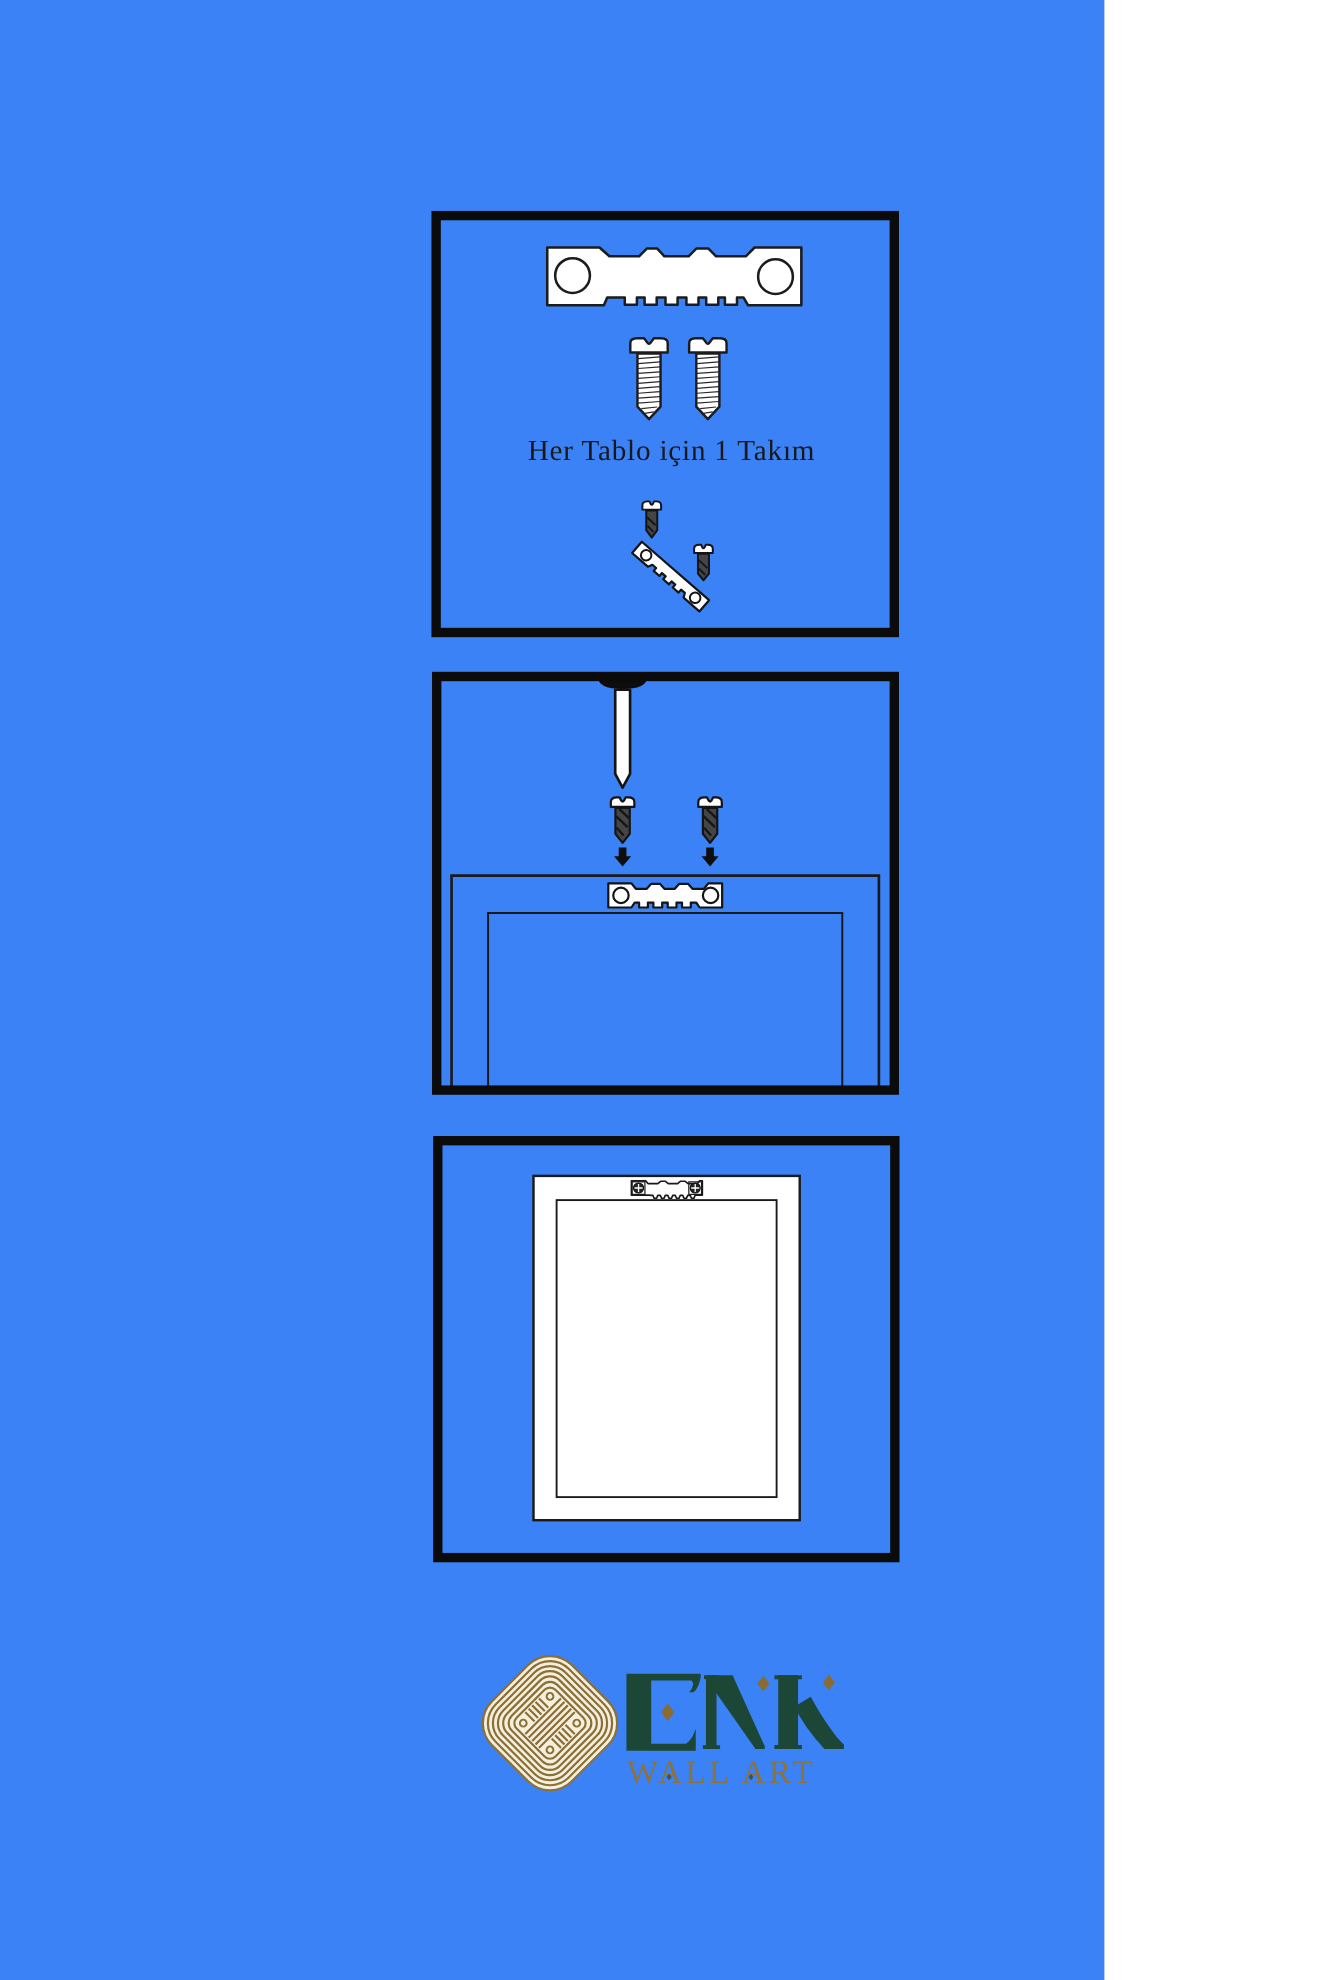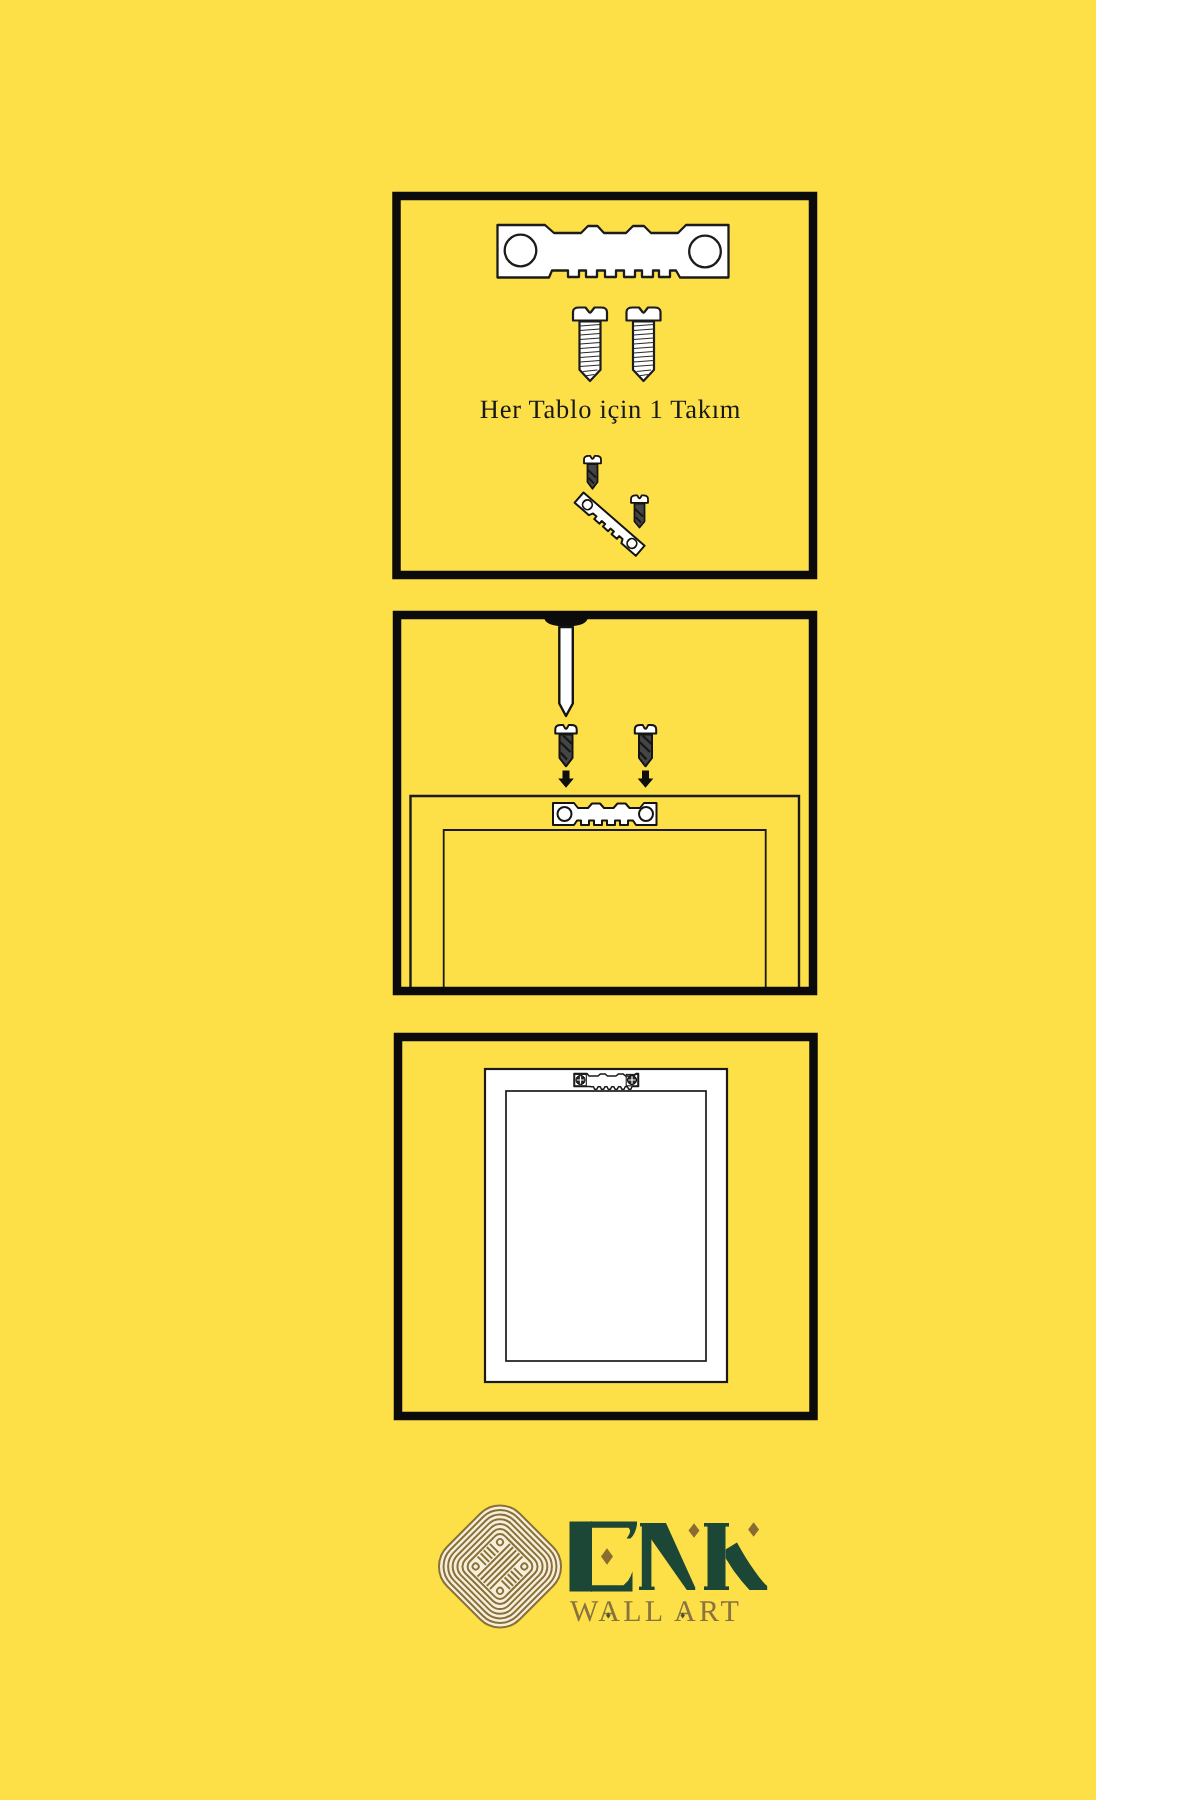--- a/index.html
+++ b/index.html
@@ -1,16 +1,16 @@
 <!DOCTYPE html>
 <html><head>
 <meta charset="utf-8">
 <style>
   html,body{margin:0;padding:0;background:#ffffff;}
-  #page{position:relative;width:1096px;height:1800px;background:#fde047;overflow:hidden;
+  #page{position:relative;width:1004px;height:1800px;background:#3b82f6;overflow:hidden;
         font-family:"Liberation Serif", serif;}
   svg{position:absolute;left:0;top:0;}
   text{text-rendering:geometricPrecision;-webkit-font-smoothing:antialiased;}
 </style>
 </head>
 <body>
 <div id="page">
 <svg width="1200" height="1800" viewBox="0 0 1200 1800" fill="none">
 
 <g stroke="#1c1c1c" stroke-width="2.3" stroke-linejoin="round" fill="#ffffff">

